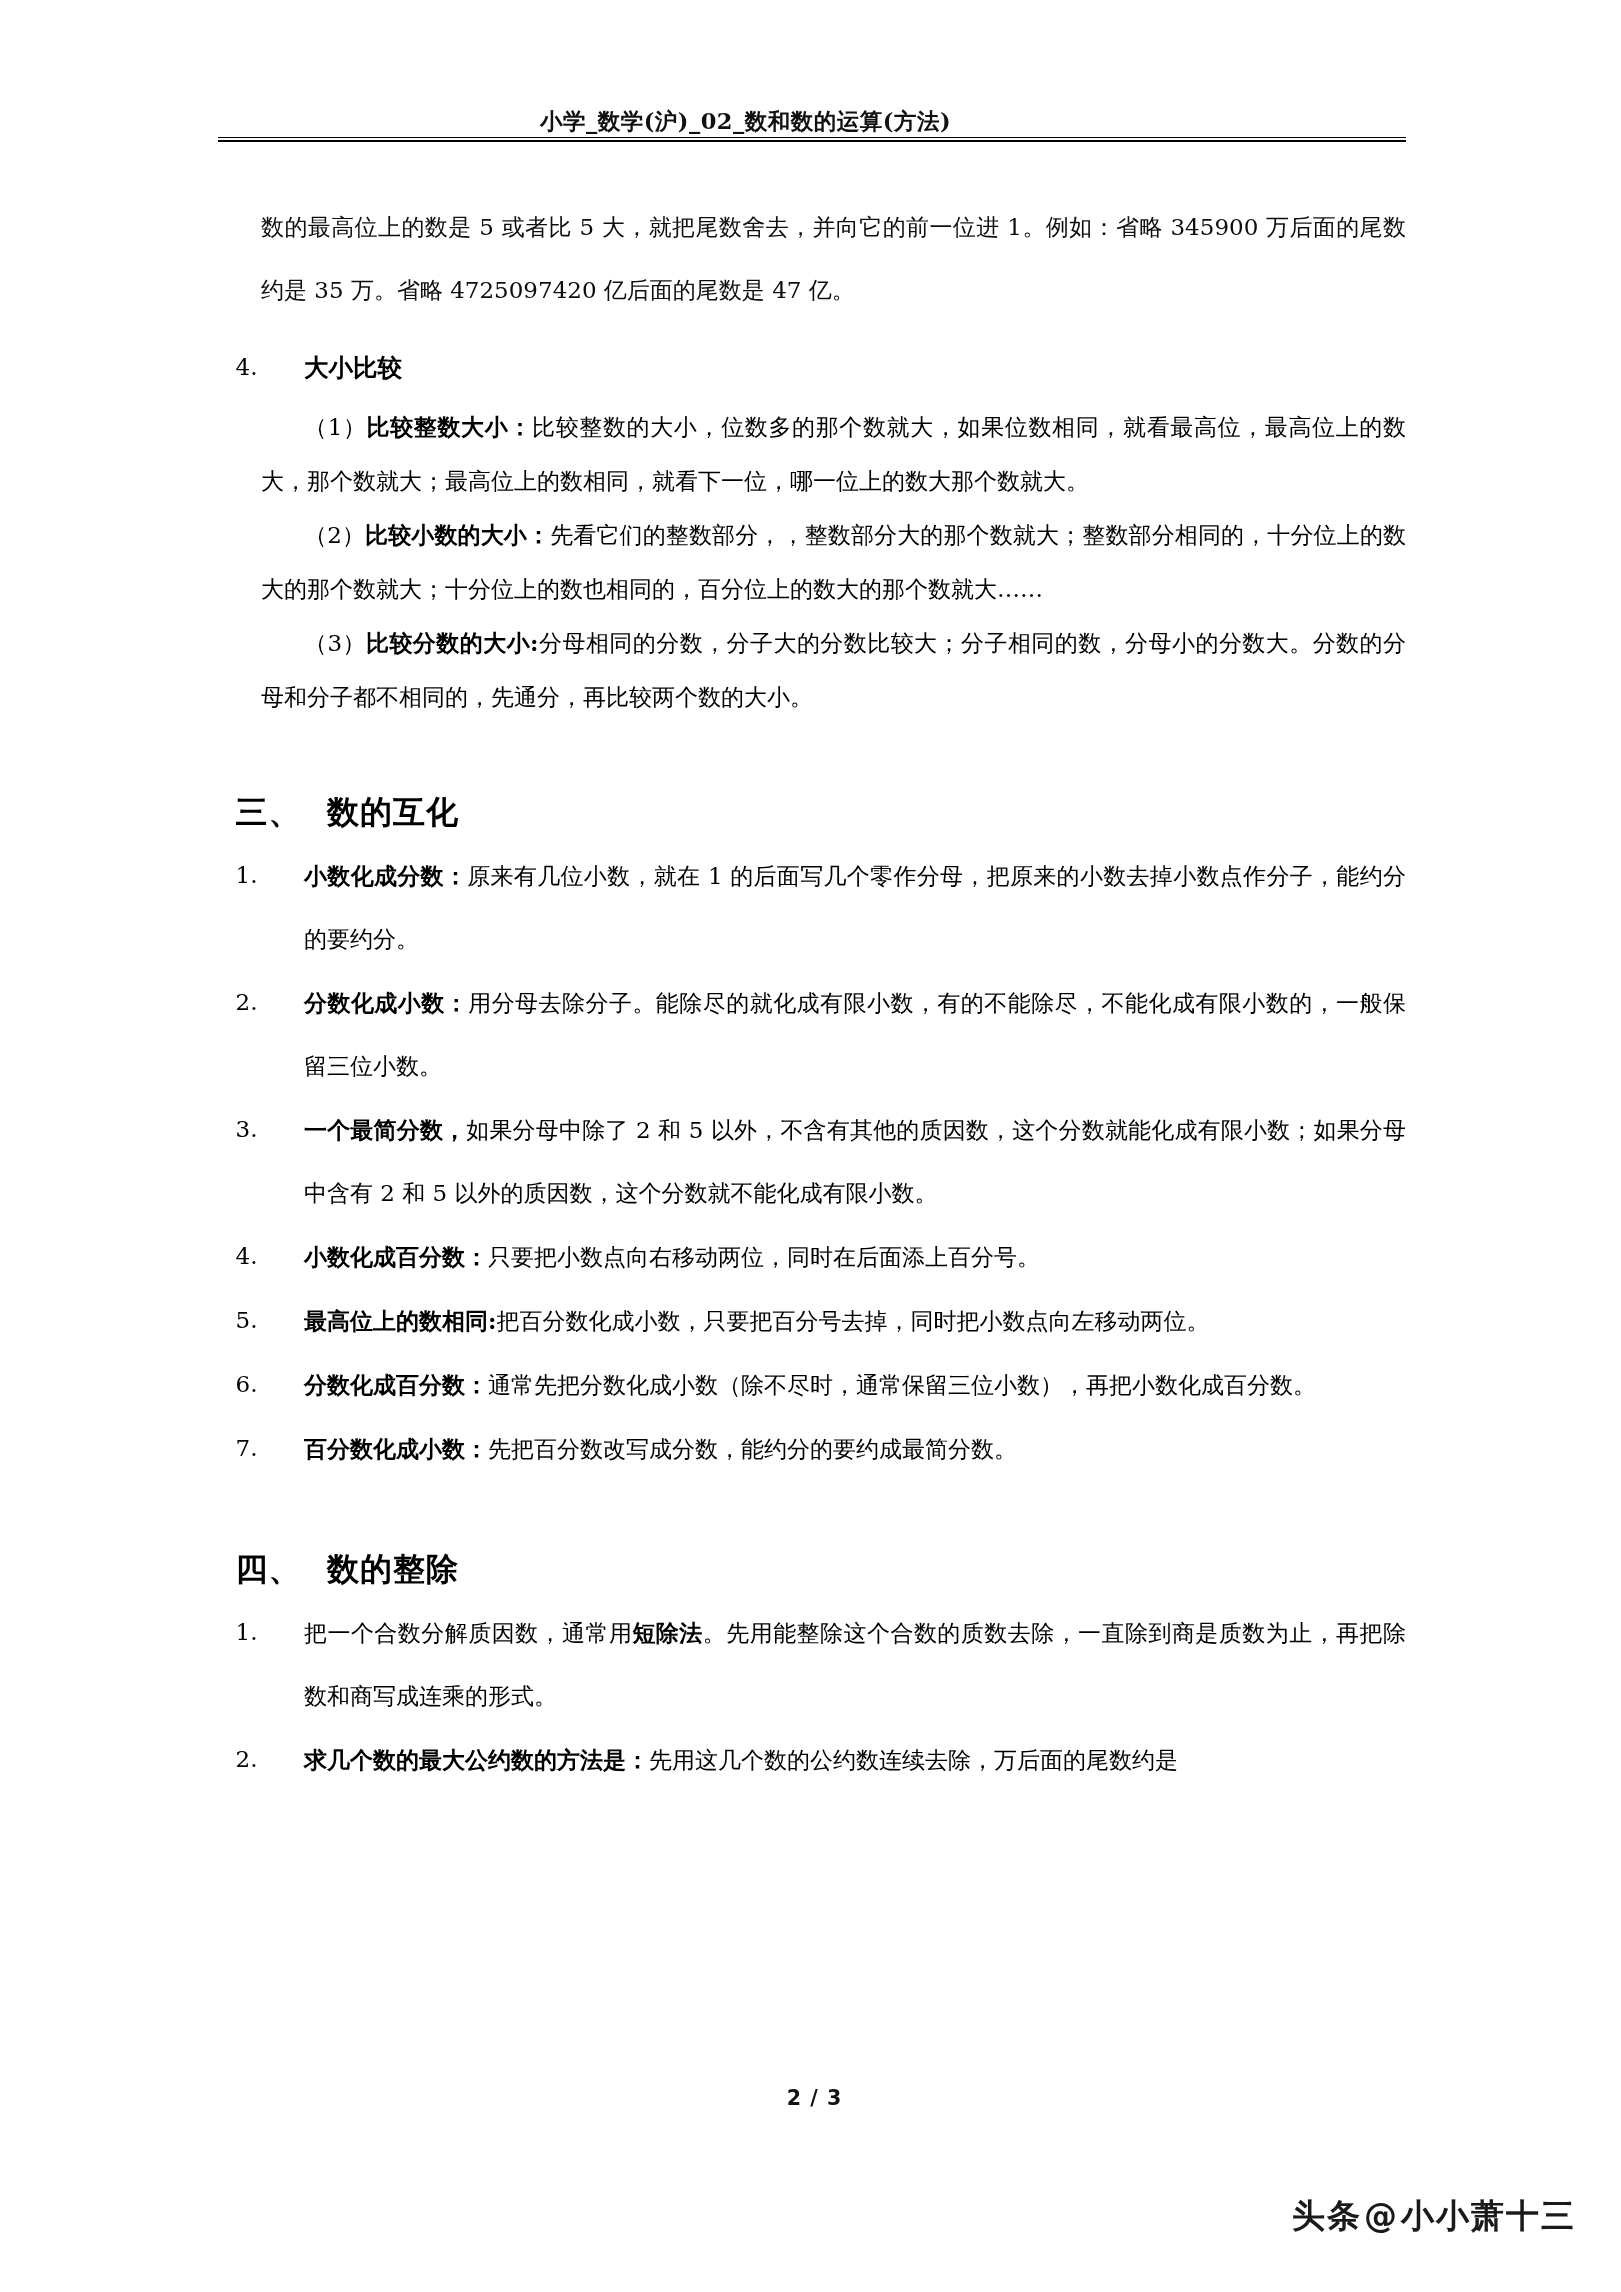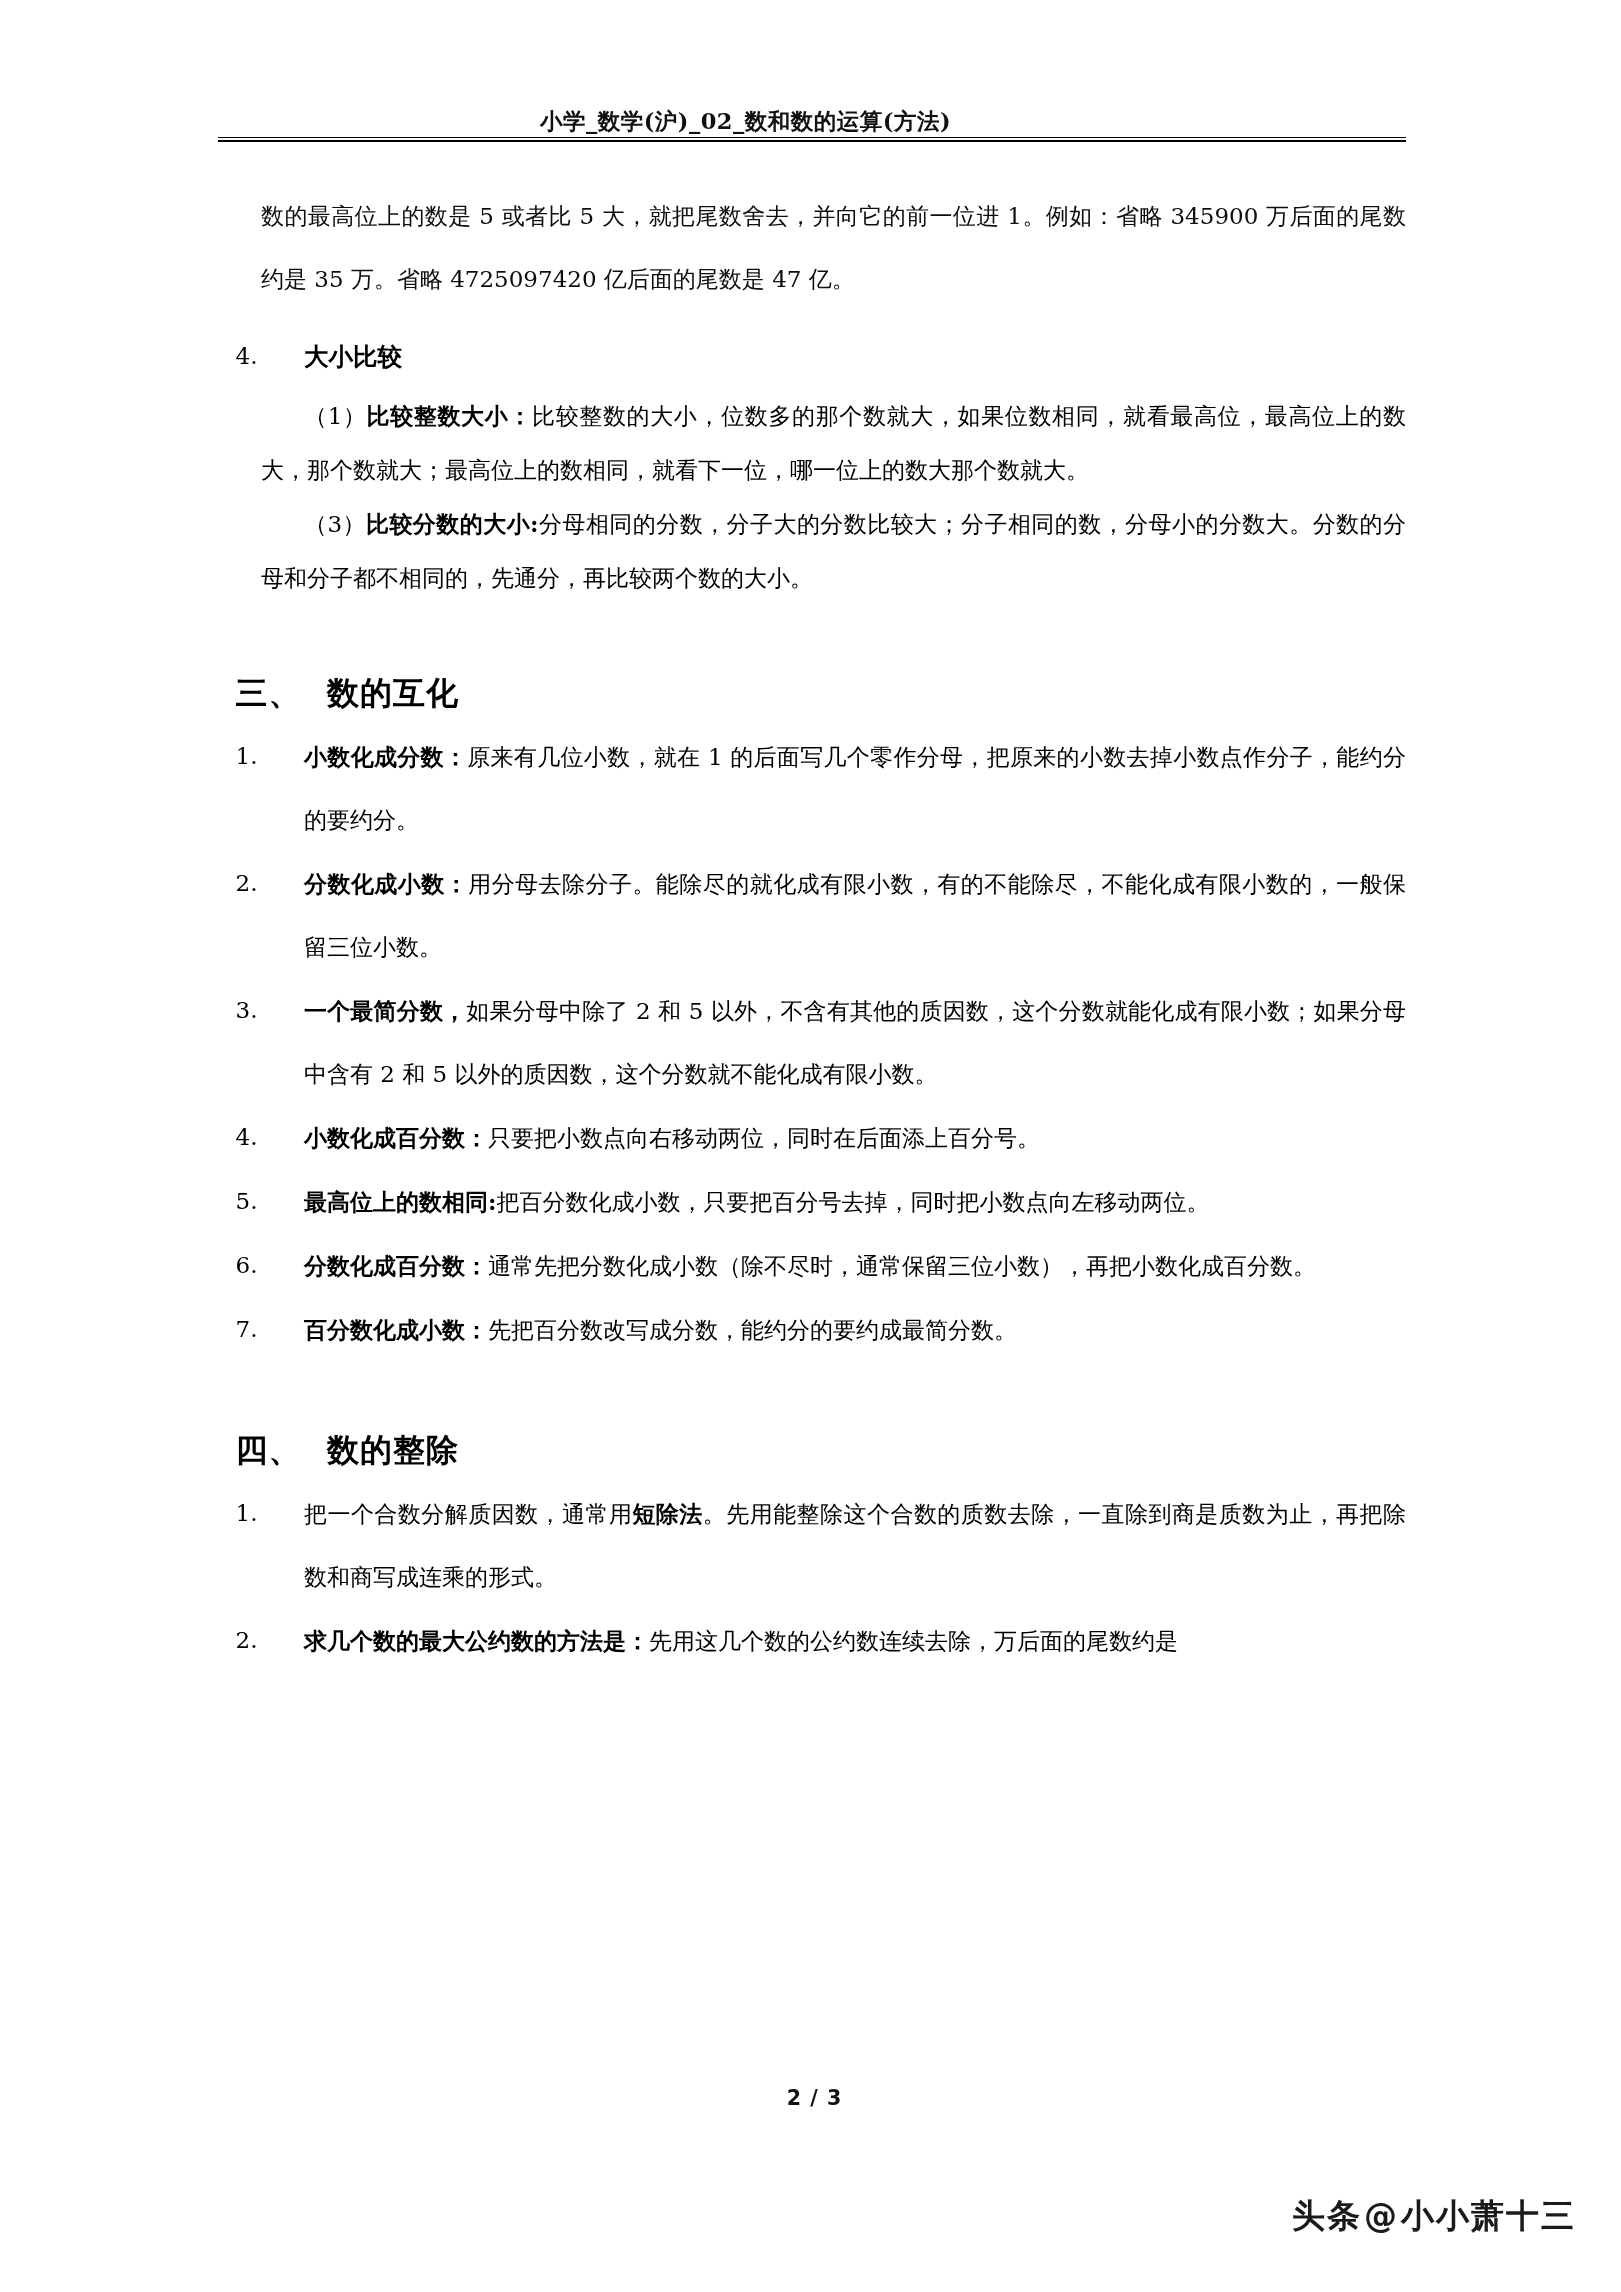--- a/index.html
+++ b/index.html
@@ -44,21 +44,21 @@
     height: 4.9px;
     border-top: 1px solid #000;
     border-bottom: 2.9px solid #000;
     box-sizing: border-box;
   }
 
   
   .content {
     position: absolute;
     left: 218px;
-    top: 185px;
+    top: 196px;
     width: 1188px;
   }
 
   
   .para {
     font-size: 23px;
     line-height: 63px;
     text-align: justify;
     text-justify: inter-ideograph;
     color: #0d0d0d;
@@ -166,20 +166,23 @@
 
     <div class="li heading-item">
       <span class="num">4.</span>
       <span class="body">大小比较</span>
     </div>
 
     <div class="sub">
       <span>（1）</span><span class="lead">比较整数大小：</span><span>比较整数的大小，位数多的那个数就大，如果位数相同，就看最高位，最高位上的数大，那个数就大；最高位上的数相同，就看下一位，哪一位上的数大那个数就大。</span>
     </div>
 
+    <div class="sub">
+      <span>（2）</span><span class="lead">比较小数的大小：</span><span>先看它们的整数部分，，整数部分大的那个数就大；整数部分相同的，十分位上的数大的那个数就大；十分位上的数也相同的，百分位上的数大的那个数就大……</span>
+    </div>
 
     <div class="sub">
       <span>（3）</span><span class="lead">比较分数的大小:</span><span>分母相同的分数，分子大的分数比较大；分子相同的数，分母小的分数大。分数的分母和分子都不相同的，先通分，再比较两个数的大小。</span>
     </div>
 
     <div class="gap-lg"></div>
 
     <div class="section-heading">
       <span class="sec-num">三、</span><span>数的互化</span>
     </div>

